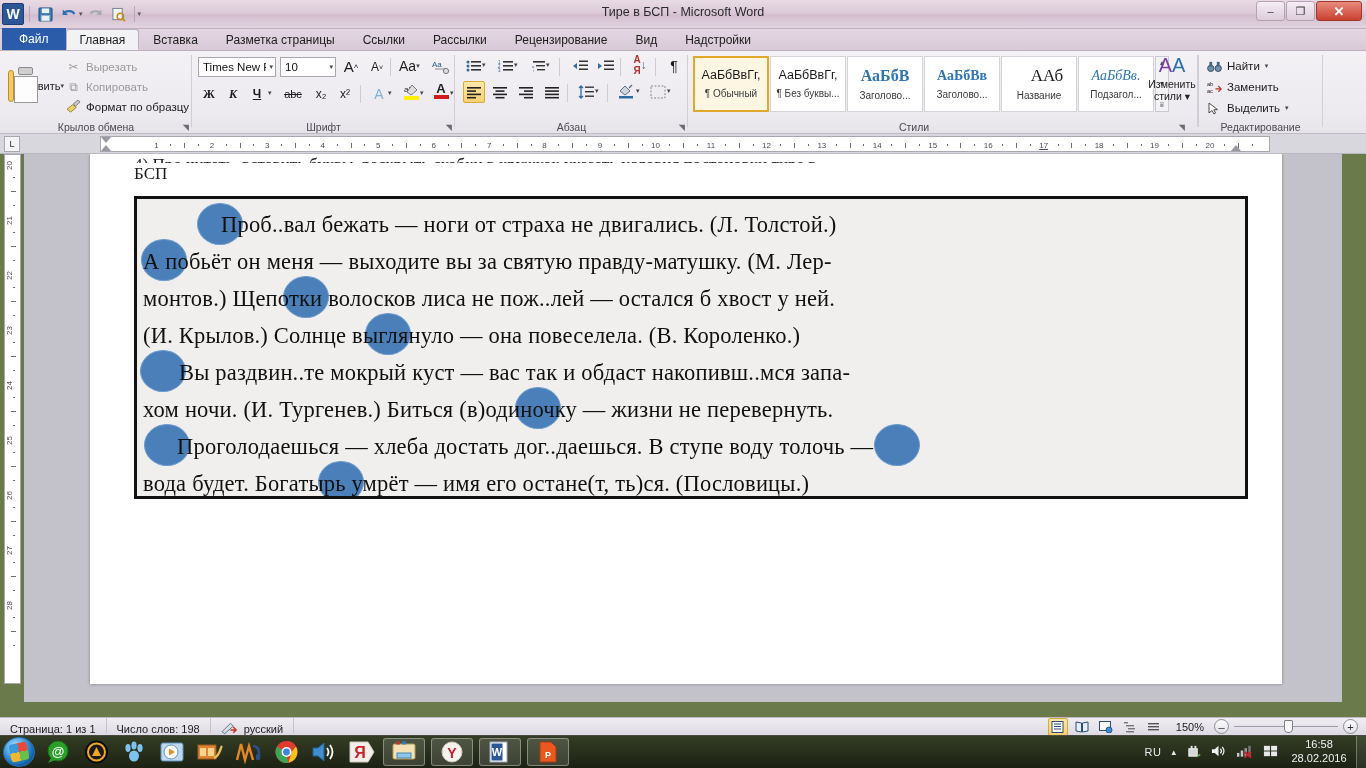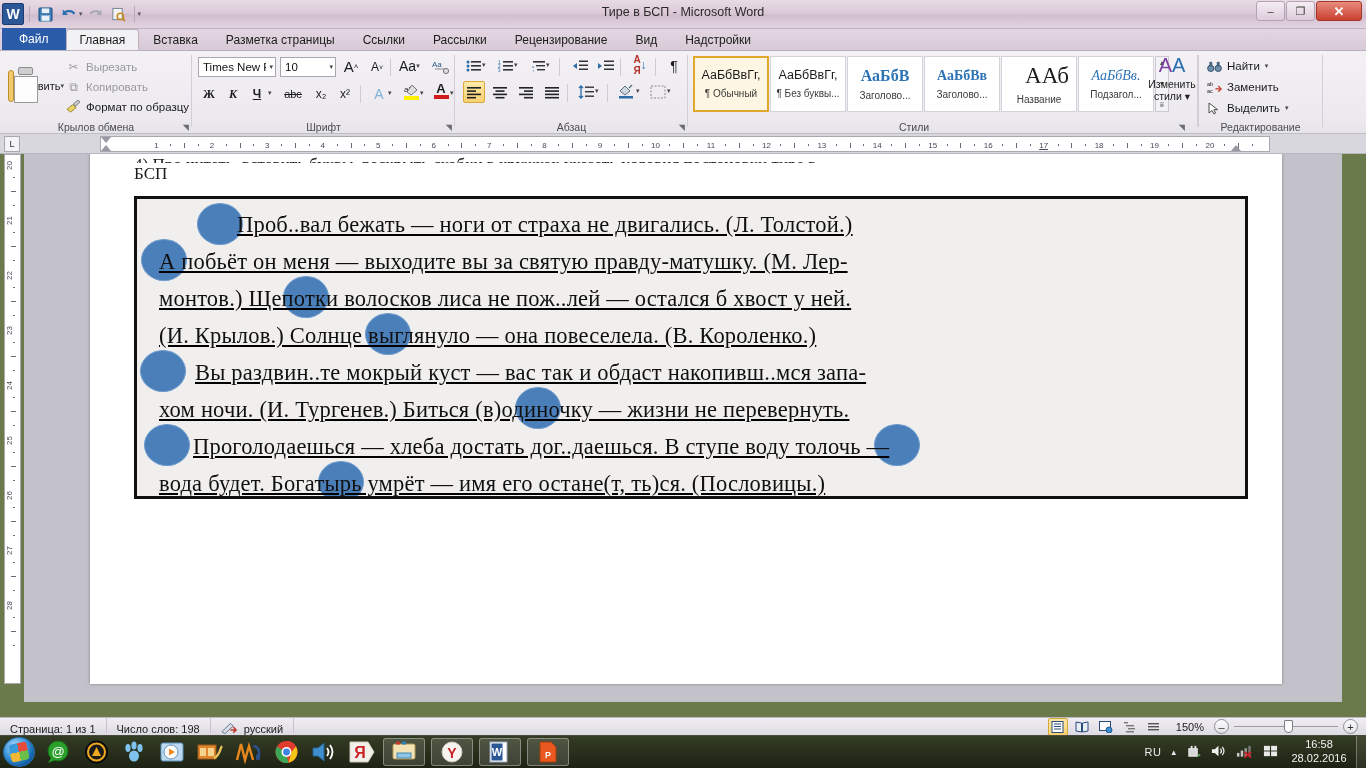--- a/index.html
+++ b/index.html
@@ -181,21 +181,21 @@
   .headline {
     position: absolute; left: 44px; top: 0px; width: 1120px;
     font-family: "Liberation Serif", serif; font-size: 17px; color: #1a1a1a;
     line-height: 1.25; white-space: nowrap; overflow: hidden;
   }
   .headline .clipped { display: block; height: 9px; overflow: hidden; }
   .scanbox {
     position: absolute; left: 44px; top: 42px; width: 1114px; height: 303px;
     border: 3px solid #111; background: #f0efed; overflow: hidden;
   }
-  .scan-inner { position: relative; width: 100%; height: 100%; padding: 7px 6px 0 22px; text-decoration: underline; }
+  .scan-inner { position: relative; width: 100%; height: 100%; padding: 7px 6px 0 6px; }
   .scan-line {
     font-family: "Liberation Serif", serif;
     font-size: 22.5px; color: #101010; line-height: 37px; white-space: nowrap;
     letter-spacing: 0.2px; position: relative; z-index: 2;
   }
   .scan-line.ind { text-indent: 78px; }
   .dot {
     position: absolute; width: 46px; height: 42px; border-radius: 50%;
     background: #4a7fba; border: 1.5px solid #6d9acc; z-index: 1;
   }
@@ -524,21 +524,21 @@
         </div>
         <div class="stylebox">
           <span class="samp blue" style="font-family:'Liberation Serif',serif;font-weight:bold;font-size:16px;text-align:right;">АаБбВ</span>
           <span class="nm">Заголово...</span>
         </div>
         <div class="stylebox">
           <span class="samp blue" style="font-family:'Liberation Serif',serif;font-weight:bold;font-size:14px;">АаБбВв</span>
           <span class="nm">Заголово...</span>
         </div>
         <div class="stylebox">
-          <span class="samp" style="font-family:'Liberation Serif',serif;font-size:23px;margin-left:16px;">ААб</span>
+          <span class="samp" style="font-family:'Liberation Serif',serif;font-size:17px;margin-left:16px;">ААб</span>
           <span class="nm">Название</span>
         </div>
         <div class="stylebox">
           <span class="samp blue" style="font-family:'Liberation Serif',serif;font-style:italic;font-size:14px;">АаБбВв.</span>
           <span class="nm">Подзагол...</span>
         </div>
         <div class="gallery-scroll">
           <span>▲</span>
           <span>▼</span>
           <span>⩸</span>

